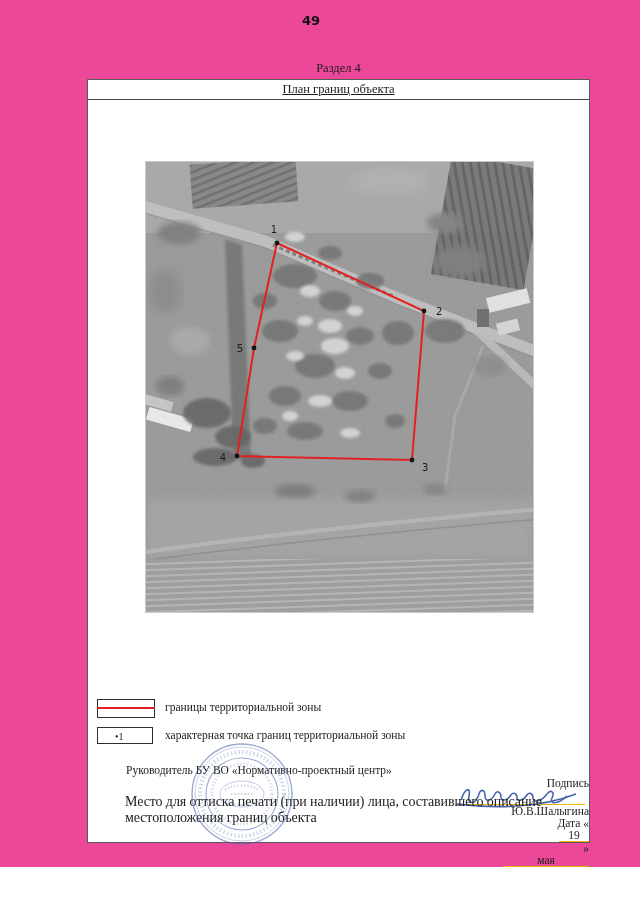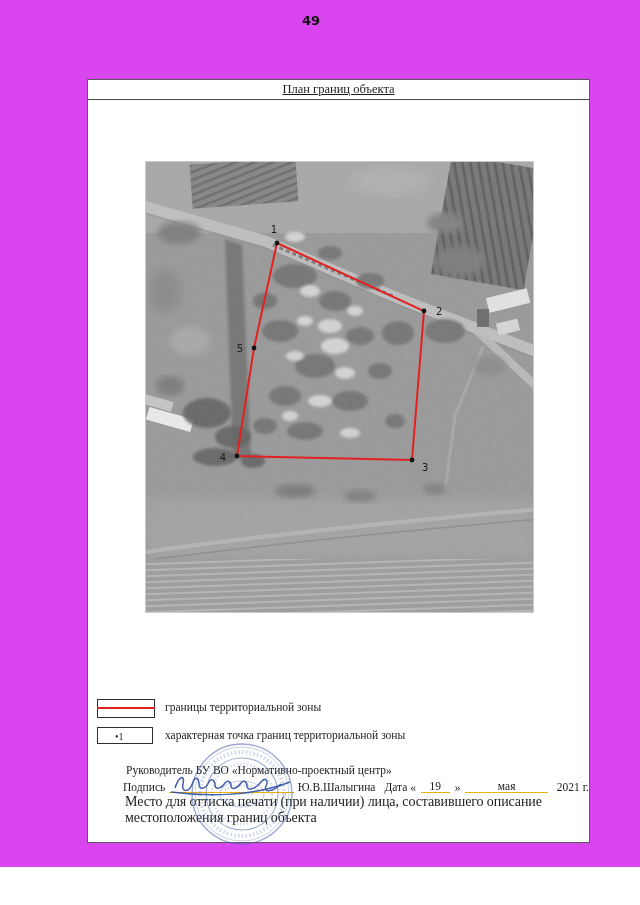--- a/index.html
+++ b/index.html
@@ -1,17 +1,17 @@
 <!DOCTYPE html>
 <html><head>
 <meta charset="utf-8">
 <style>
   html,body{margin:0;padding:0;background:#ffffff;}
   #page{
-    position:relative;width:640px;height:867px;background:#d946ef;overflow:hidden;
+    position:relative;width:640px;height:867px;background:#ec4899;overflow:hidden;
     font-family:"Liberation Serif", serif;color:#1c1c1c;
   }
   .abs{position:absolute;}
   #page-number{top:13px;left:0;width:622px;text-align:center;
     font-family:"DejaVu Sans",sans-serif;font-weight:bold;font-size:13px;color:#111;}
   #section-title{top:61px;left:87px;width:503px;text-align:center;font-size:12.5px;}
   #plan-box{top:79px;left:87px;width:501px;height:762px;border:1px solid #5a5a5a;background:#fff;}
   #plan-title-row{top:0;left:0;right:0;height:19px;border-bottom:1px solid #4a4a4a;
     text-align:center;font-size:12.5px;line-height:19px;text-decoration:underline;}
   #map-wrap{top:81px;left:57px;width:389px;height:452px;}
@@ -20,36 +20,37 @@
   #legend-heading{top:599px;left:13px;font-size:11.5px;}
   .legend-symbol{left:9px;width:56px;height:17px;border:1px solid #2e2e2e;background:#fff;}
   #legend-symbol-boundary{top:619px;}
   #legend-symbol-point{top:647px;font-size:10px;line-height:17px;padding-left:17px;box-sizing:border-box;
     font-family:"Liberation Serif",serif;}
   .red-line{position:absolute;left:-1px;right:-1px;top:7px;height:2px;background:#e32723;}
   .legend-label{left:77px;font-size:11.5px;}
   #legend-label-0{top:621px;}
   #legend-label-1{top:649px;}
   #sig-head{top:684px;left:38px;font-size:11.5px;}
-  #sig-row{top:697px;left:35px;width:466px;display:flex;align-items:flex-end;font-size:11.5px;white-space:nowrap;}
+  #sig-row{top:697px;left:35px;width:466px;display:flex;align-items:flex-end;font-size:11.5px;white-space:nowrap;flex-direction:column;}
   .u{border-bottom:1px solid #eab308;text-align:center;}
   #sig-space{width:130px;height:15px;position:relative;margin:0 4px;}
   #sig-space svg{position:absolute;left:0;bottom:-6px;}
   .gap-s{margin-left:5px;} .gap-m{margin-left:9px;}
   #day-u{width:30px;} #month-u{width:86px;}
   #stamp-note{top:714px;left:37px;width:460px;font-size:14px;letter-spacing:-0.1px;color:#222;}
   #stamp{top:658px;left:95px;width:118px;height:112px;opacity:0.55;pointer-events:none;}
 </style>
 </head>
 <body>
 
 <div id="page">
 
   <div class="abs" id="page-number">49</div>
 
+  <div class="abs" id="section-title">Раздел 4</div>
 
   <div class="abs" id="plan-box">
 
     <div class="abs" id="plan-title-row">План границ объекта</div>
 
     <div class="abs" id="map-wrap">
       <svg width="389" height="452" viewBox="0 0 389 452">
         <defs>
           <filter id="b2">
               <feGaussianBlur stdDeviation="1.5"></feGaussianBlur>

